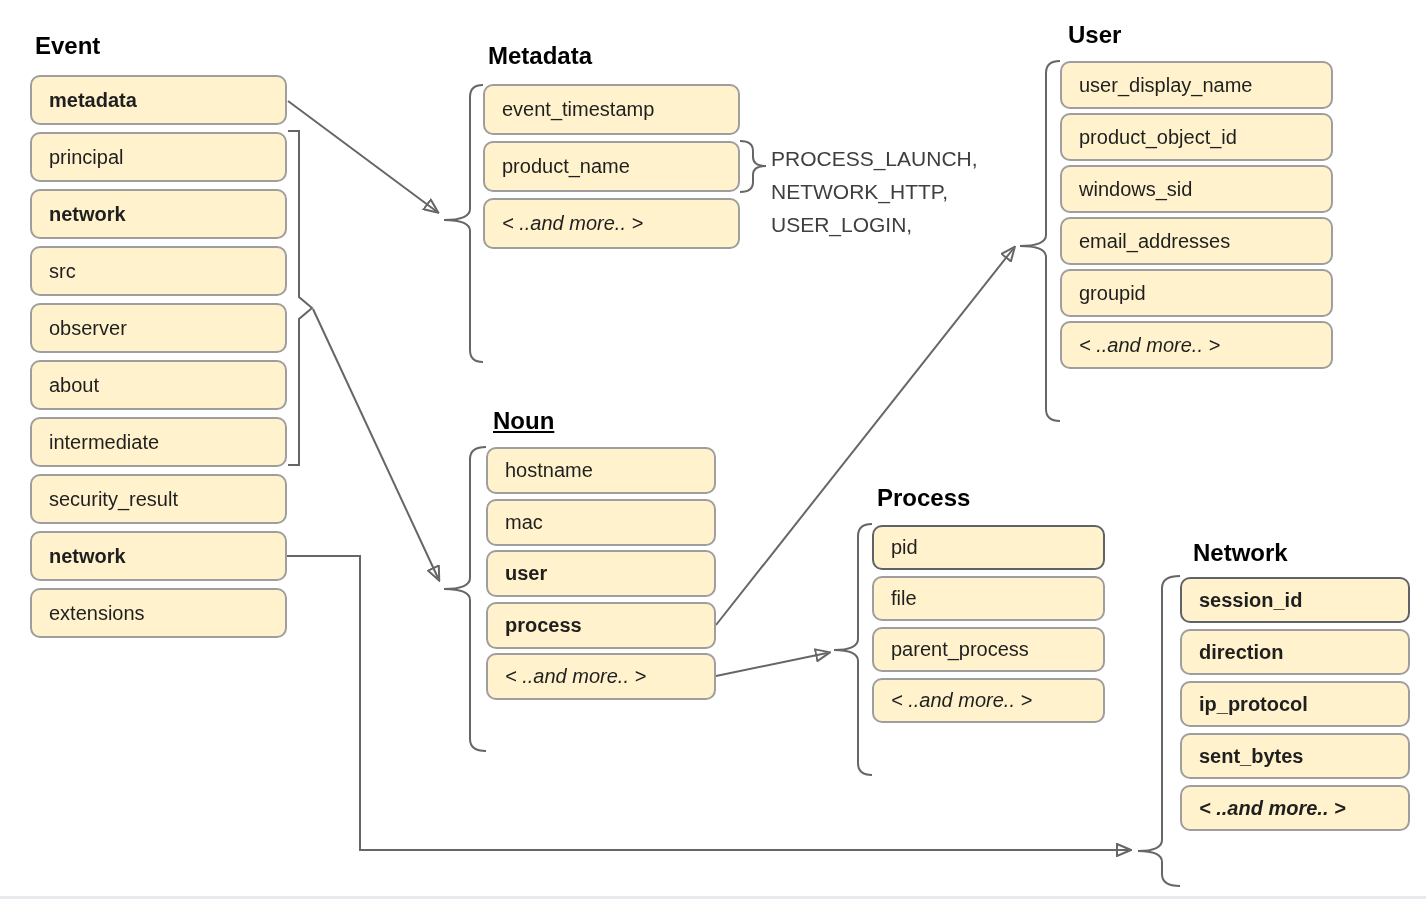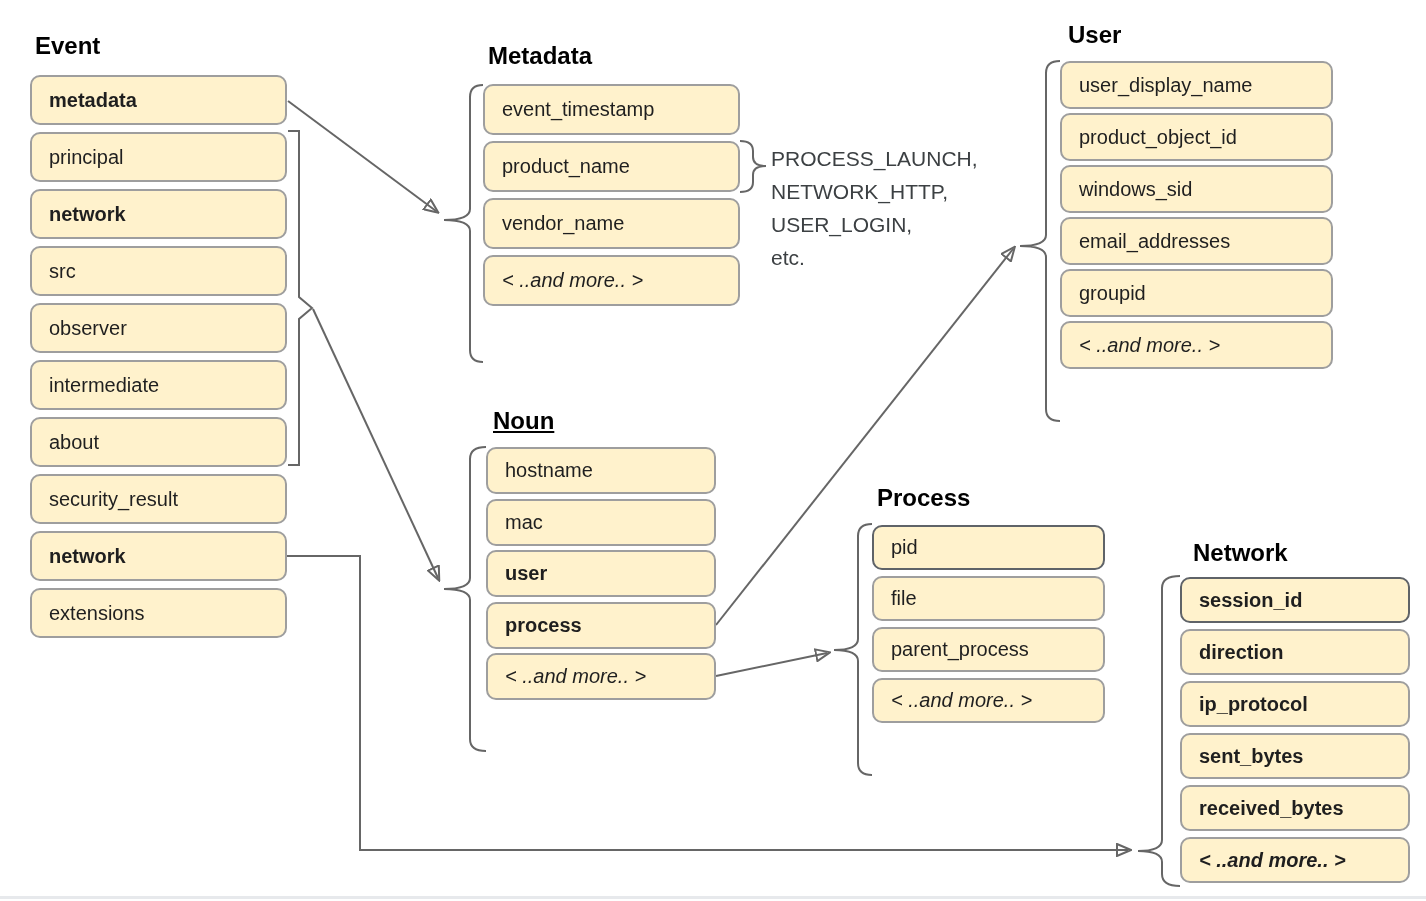--- a/index.html
+++ b/index.html
@@ -119,24 +119,24 @@
       <div class="box strong">
           <span class="box-label">network</span>
         </div>
       <div class="box">
           <span class="box-label">src</span>
         </div>
       <div class="box">
           <span class="box-label">observer</span>
         </div>
       <div class="box">
+          <span class="box-label">about</span>
+        </div>
+      <div class="box">
           <span class="box-label">intermediate</span>
-        </div>
-      <div class="box">
-          <span class="box-label">about</span>
         </div>
       <div class="box">
           <span class="box-label">security_result</span>
         </div>
       <div class="box strong">
           <span class="box-label">network</span>
         </div>
       <div class="box">
           <span class="box-label">extensions</span>
         </div>
@@ -145,23 +145,20 @@
 
   <section class="group g-metadata">
     <h2 class="group-title">Metadata</h2>
     <div class="stack">
       <div class="box">
           <span class="box-label">event_timestamp</span>
         </div>
       <div class="box">
           <span class="box-label">product_name</span>
         </div>
-      <div class="box">
-          <span class="box-label">vendor_name</span>
-        </div>
       <div class="box more">
           <span class="box-label">&lt; ..and more.. &gt;</span>
         </div>
     </div>
   </section>
 
   <section class="group g-noun">
     <h2 class="group-title">Noun</h2>
     <div class="stack">
       <div class="box">
@@ -231,32 +228,28 @@
           <span class="box-label">session_id</span>
         </div>
       <div class="box">
           <span class="box-label">direction</span>
         </div>
       <div class="box">
           <span class="box-label">ip_protocol</span>
         </div>
       <div class="box">
           <span class="box-label">sent_bytes</span>
-        </div>
-      <div class="box">
-          <span class="box-label">received_bytes</span>
         </div>
       <div class="box more">
           <span class="box-label">&lt; ..and more.. &gt;</span>
         </div>
     </div>
   </section>
 
   <div class="enum-note">
     <span>PROCESS_LAUNCH,</span>
     <span>NETWORK_HTTP,</span>
     <span>USER_LOGIN,</span>
-    <span>etc.</span>
   </div>
 
   <div class="bottom-divider"></div>
 
 </div>
 
 </body></html>

